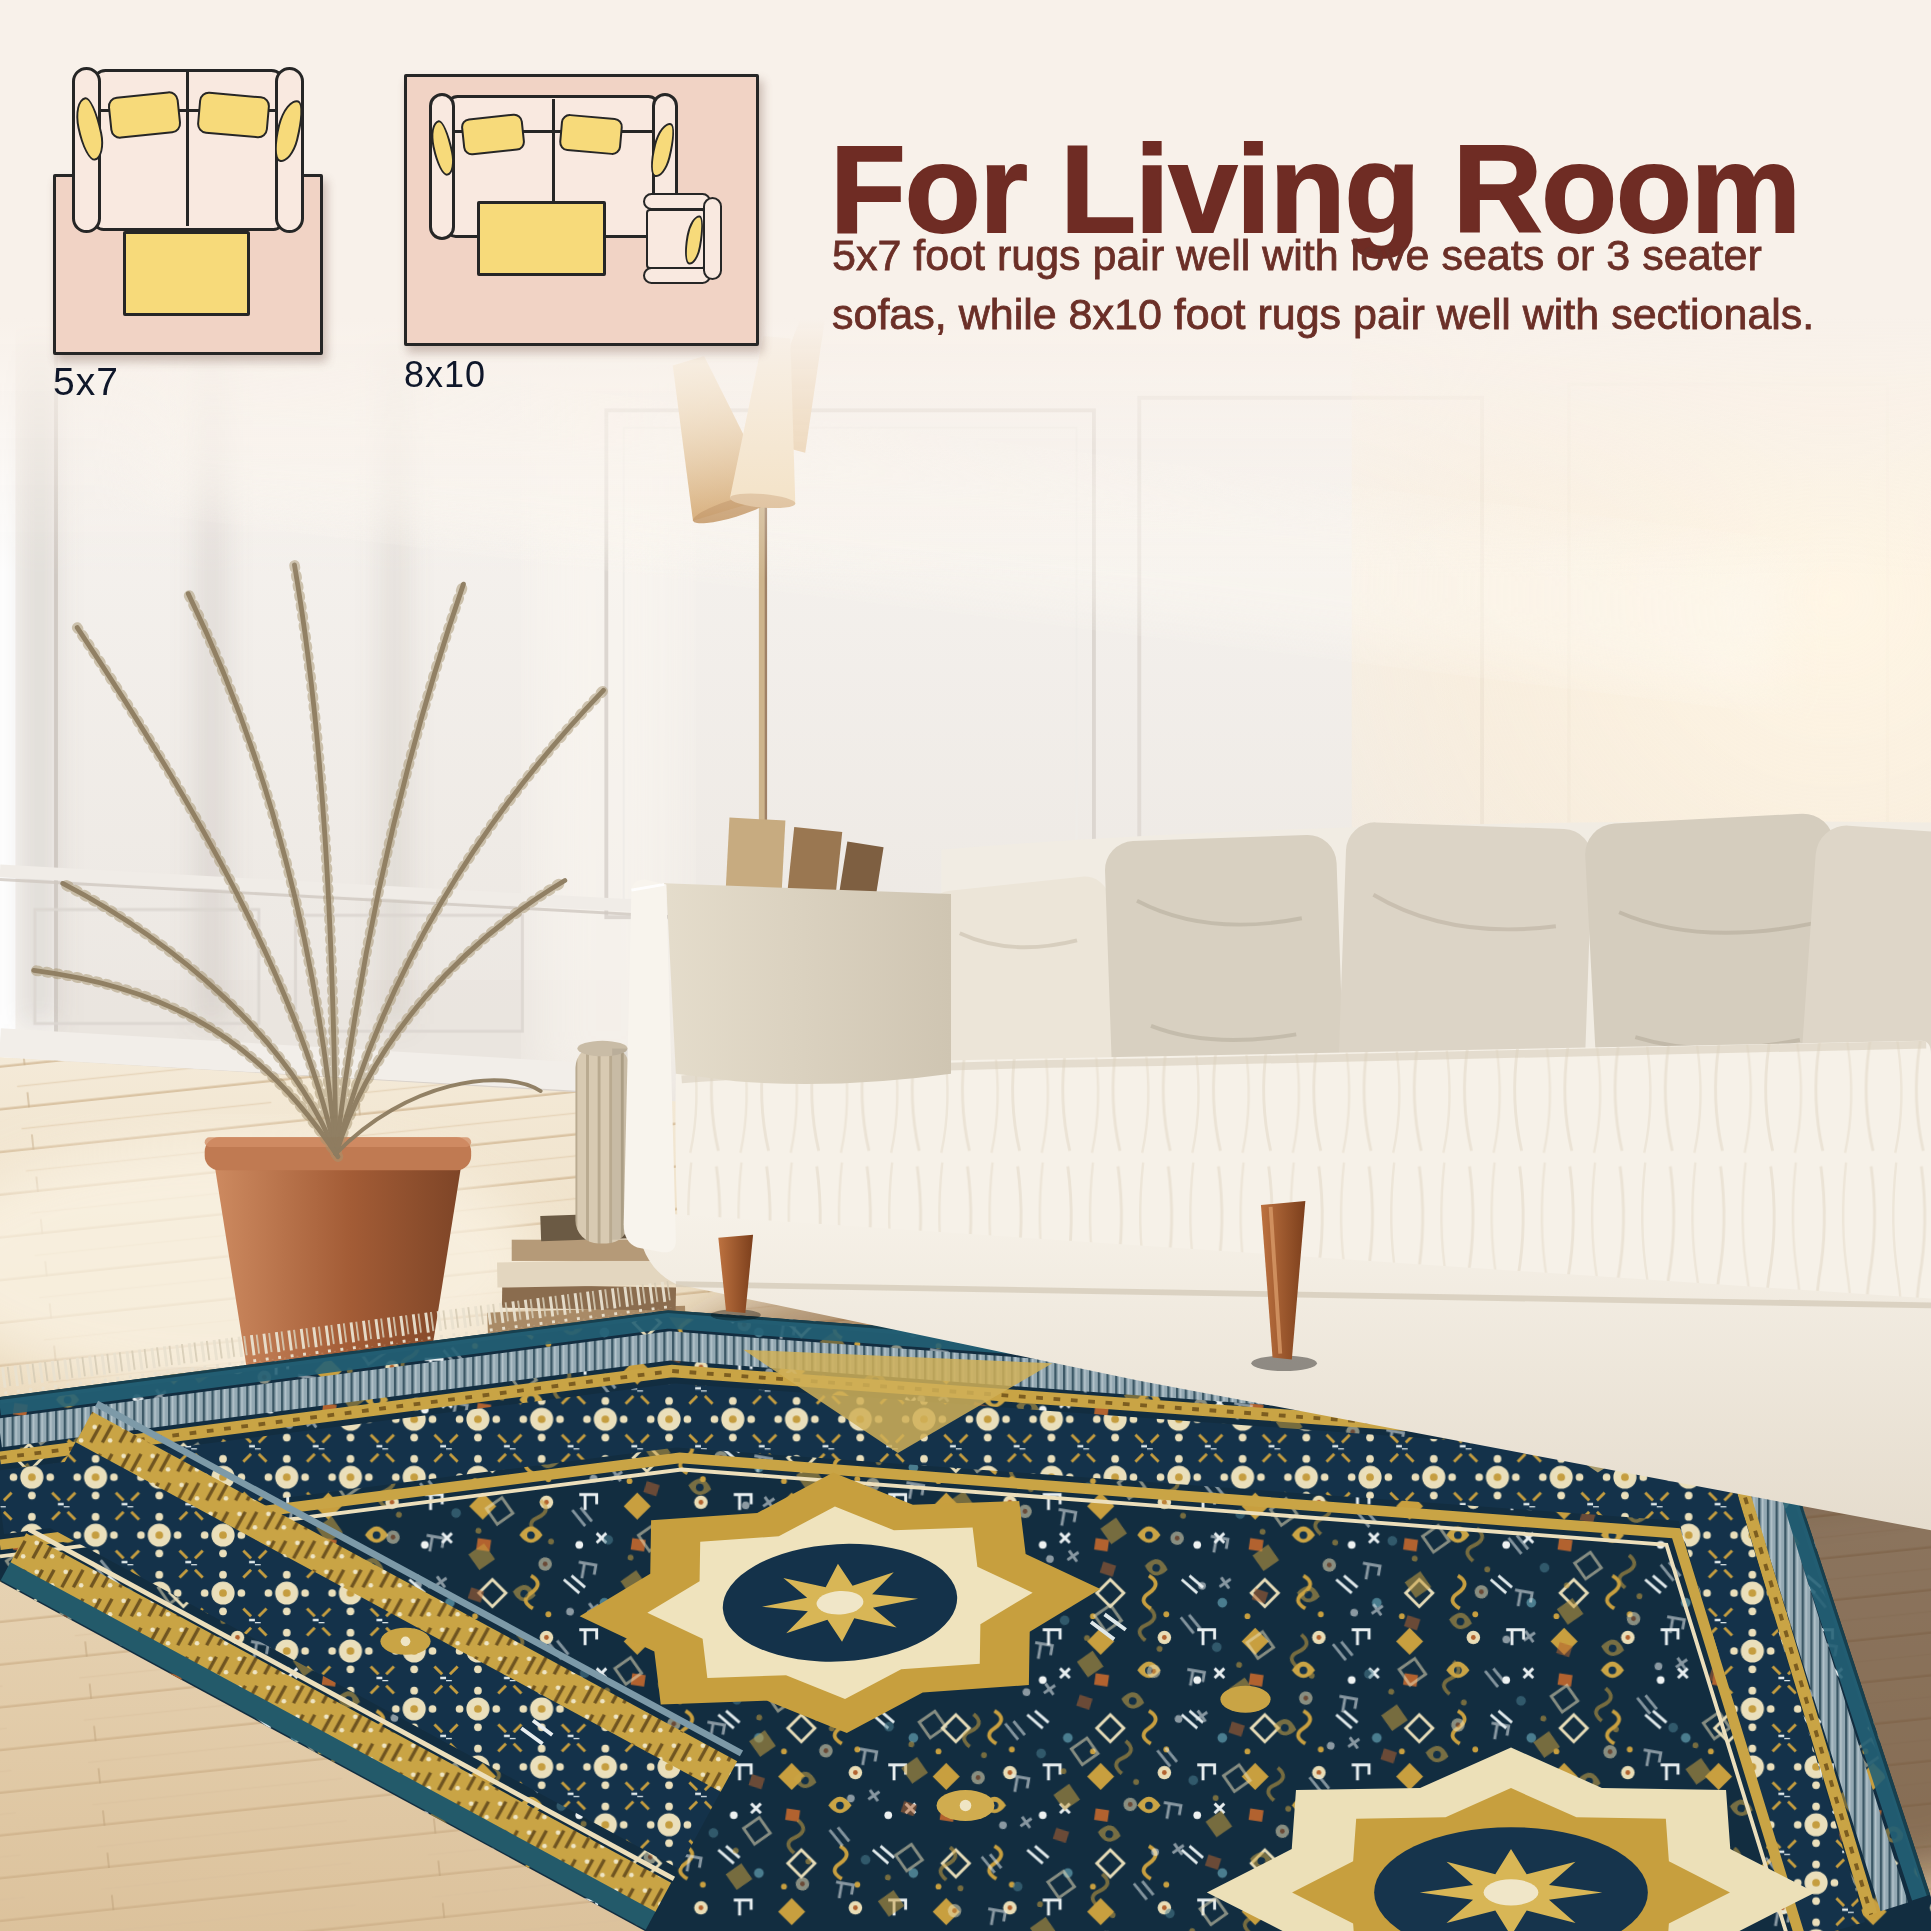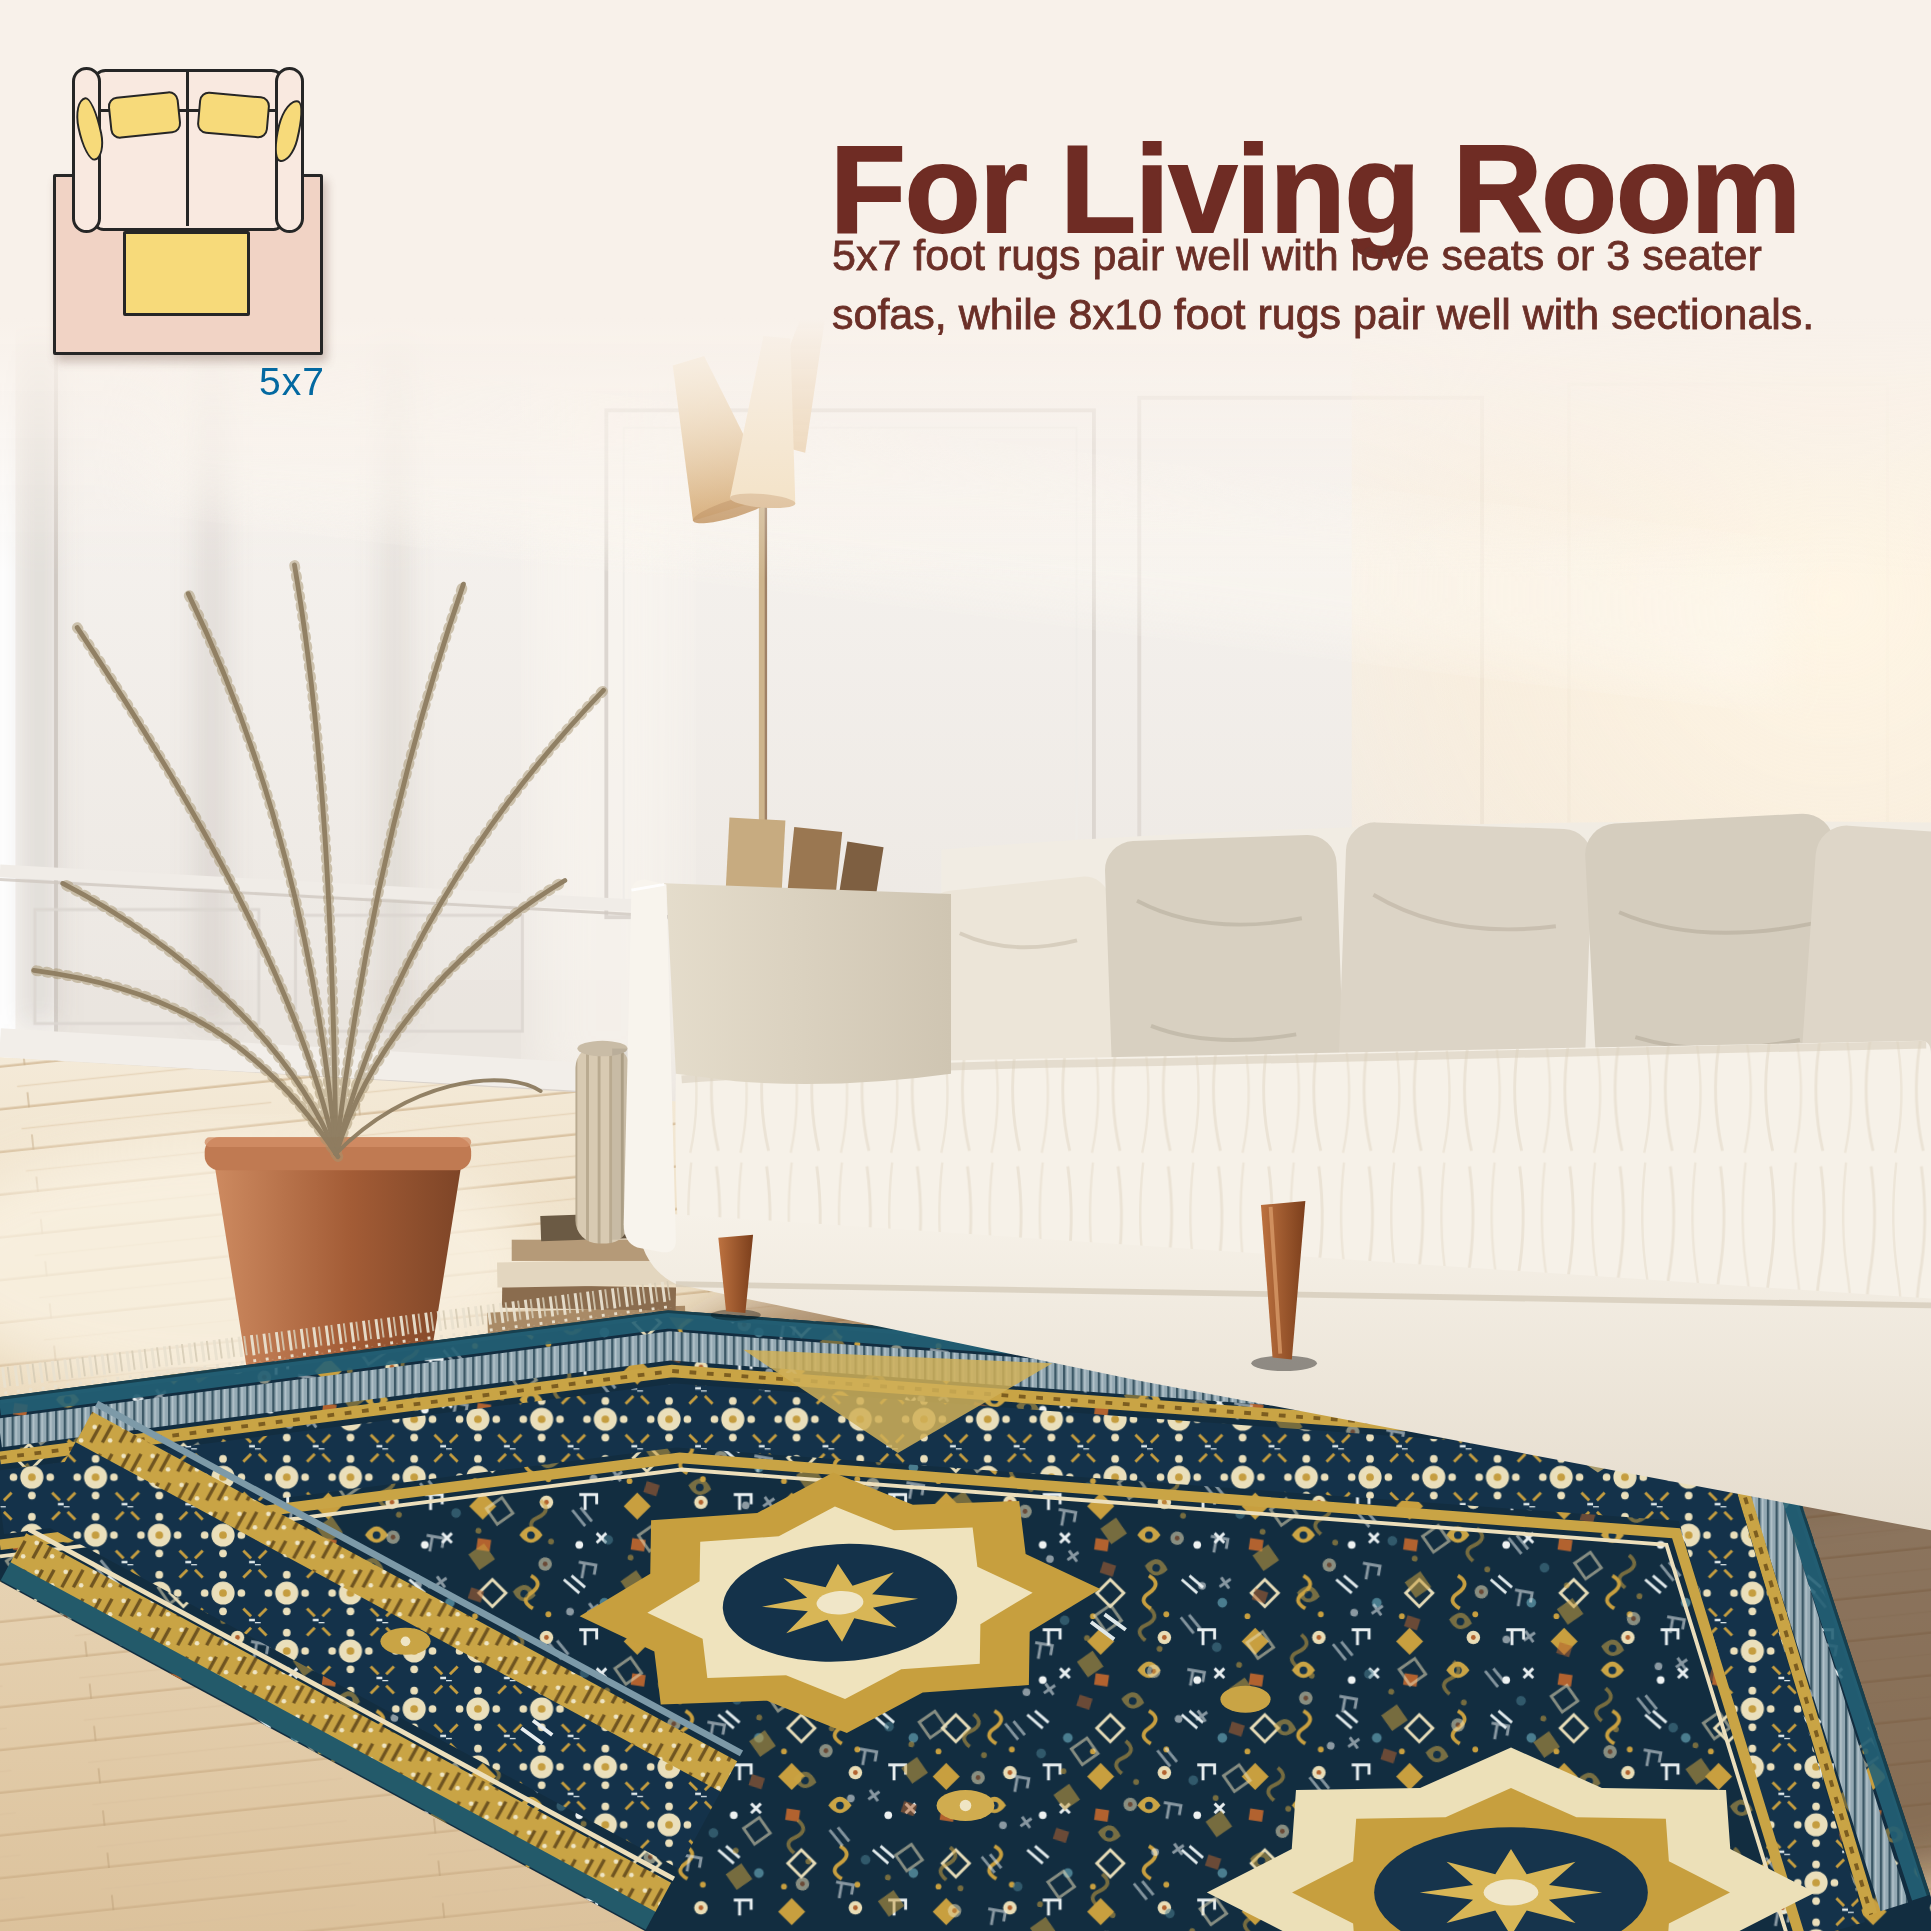--- a/index.html
+++ b/index.html
@@ -23,21 +23,21 @@
 
   
   .diagram{position:absolute;}
   .dg-rug{position:absolute;background:#f1d3c5;border:3.9px solid #262626;border-radius:1.9px;
     box-shadow:3.9px 6.8px 9.7px rgba(105,70,55,.30);}
   .dg{position:absolute;background:#f9e9e0;border:3.9px solid #262626;}
   .dg-yellow{background:#f7da7a;}
   .dg-pill{border-radius:15.4px;}
   .dg-leaf{border-radius:60% 40% 55% 45% / 45% 60% 40% 55%;border-width:2.9px;}
   .dg-split{position:absolute;background:#262626;}
-  .dg-label{position:absolute;width:100%;text-align:right;color:#0369a1;
+  .dg-label{position:absolute;width:100%;text-align:left;color:#0f172a;
     letter-spacing:1px;font-weight:400;}
 </style>
 </head>
 <body>
 
 <div class="stage">
 
   <svg id="scene" viewBox="0 0 2000 2000" xmlns="http://www.w3.org/2000/svg">
     <defs>
       <linearGradient id="wallG" x1="0" y1="0" x2="0" y2="1">
@@ -410,15 +410,38 @@
         <div class="dg dg-pill" style="left:222px;top:11.6px;width:29px;height:166px;"></div>
         <div class="dg dg-yellow" style="left:56px;top:39px;width:71px;height:42px;border-radius:9.7px;transform:rotate(-6deg);border-width:2.9px;"></div>
         <div class="dg dg-yellow" style="left:145px;top:39px;width:71px;height:42px;border-radius:9.7px;transform:rotate(5deg);border-width:2.9px;"></div>
         <div class="dg dg-yellow dg-leaf" style="left:25px;top:42px;width:23px;height:64px;transform:rotate(-12deg);"></div>
         <div class="dg dg-yellow dg-leaf" style="left:224px;top:44px;width:23px;height:64px;transform:rotate(14deg);"></div>
       </div>
       <div class="dg dg-yellow" style="left:70px;top:176px;width:127px;height:85px;border-radius:1.9px;"></div>
       <div class="dg-label" style="top:305px;font-size:39px;">5x7</div>
     </div>
 
+    <div class="diagram" style="left:404px;top:50px;width:363px;height:348px;">
+      <div class="dg-rug" style="left:0;top:7.7px;width:355px;height:272px;"></div>
+      <div>
+        <div class="dg" style="left:42px;top:29px;width:214px;height:39px;border-radius:11.6px 11.6px 7.7px 7.7px;"></div>
+        <div class="dg" style="left:42px;top:64px;width:214px;height:108px;border-radius:4.8px 4.8px 9.7px 9.7px;"></div>
+        <div class="dg-split" style="left:148px;top:33px;width:2.9px;height:135px;"></div>
+        <div class="dg dg-pill" style="left:25px;top:27px;width:26px;height:147px;"></div>
+        <div class="dg dg-pill" style="left:248px;top:27px;width:26px;height:147px;"></div>
+        <div class="dg dg-yellow" style="left:58px;top:50px;width:62px;height:37px;border-radius:8.7px;transform:rotate(-6deg);border-width:2.9px;"></div>
+        <div class="dg dg-yellow" style="left:156px;top:50px;width:62px;height:37px;border-radius:8.7px;transform:rotate(5deg);border-width:2.9px;"></div>
+        <div class="dg dg-yellow dg-leaf" style="left:29px;top:54px;width:19.3px;height:56px;transform:rotate(-12deg);"></div>
+        <div class="dg dg-yellow dg-leaf" style="left:249px;top:56px;width:19.3px;height:56px;transform:rotate(14deg);"></div>
+      </div>
+      <div class="dg dg-yellow" style="left:73px;top:135px;width:129px;height:75px;border-radius:1.9px;"></div>
+      <div>
+        <div class="dg" style="left:242px;top:143px;width:60px;height:60px;border-radius:3.9px;border-width:2.9px;"></div>
+        <div class="dg dg-pill" style="left:239px;top:127px;width:68px;height:17.4px;border-width:2.9px;"></div>
+        <div class="dg dg-pill" style="left:239px;top:201px;width:68px;height:17.4px;border-width:2.9px;"></div>
+        <div class="dg dg-pill" style="left:299px;top:131px;width:19.3px;height:83px;border-width:2.9px;"></div>
+        <div class="dg dg-yellow dg-leaf" style="left:282px;top:149px;width:16.4px;height:50px;transform:rotate(10deg);"></div>
+      </div>
+      <div class="dg-label" style="top:288px;font-size:36px;">8x10</div>
+    </div>
   </div>
 </div>
 
 
 </body></html>

